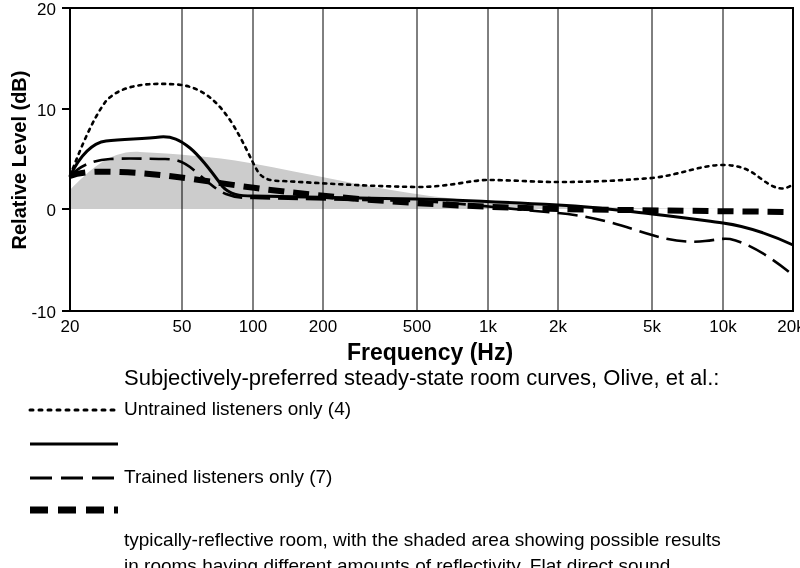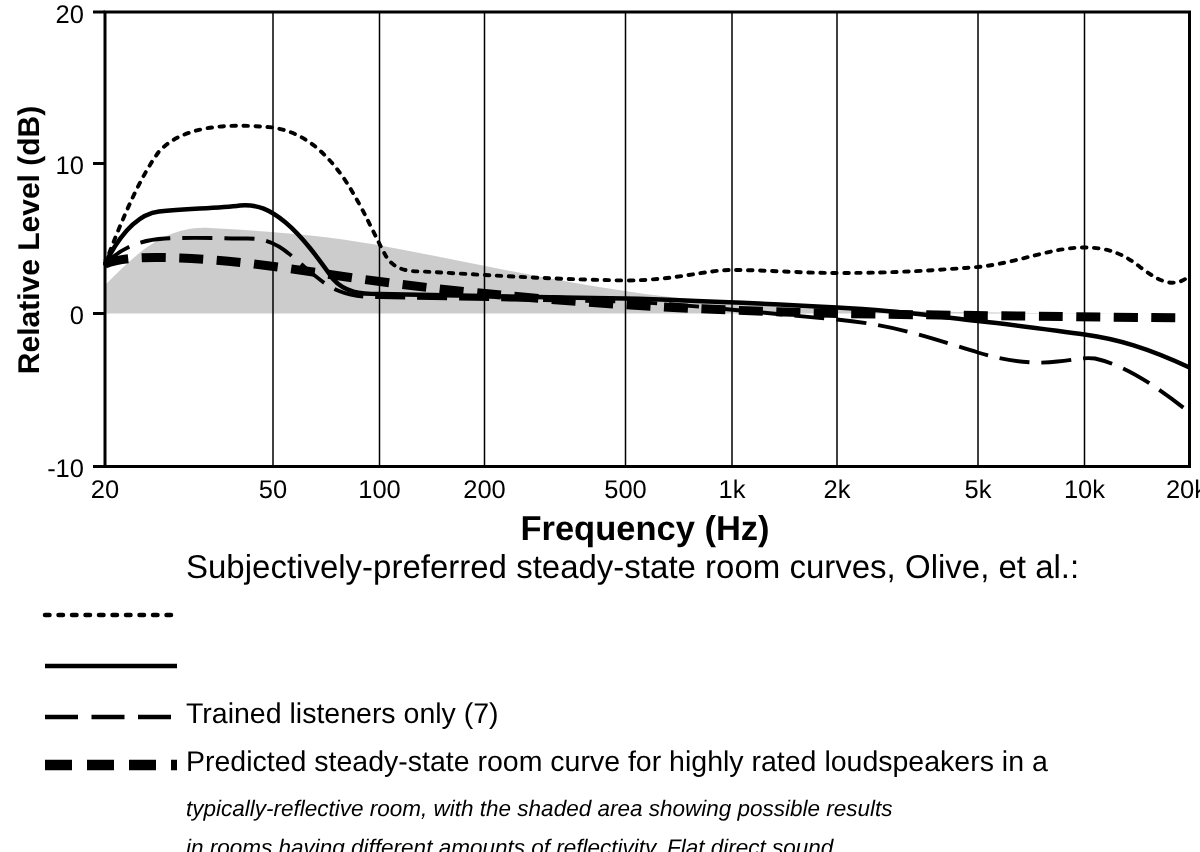--- a/index.html
+++ b/index.html
@@ -67,23 +67,22 @@
     left: 124px;
     top: 1px;
     font-size: 19px;
     line-height: 24px;
     white-space: nowrap;
   }
   .legend-block {
     position: absolute;
     left: 124px;
     width: 660px;
-    font-size: 15px;
+    font-size: 19px;
     line-height: 25px;
-    font-style: italic;
   }
 </style>
 </head>
 <body>
 
 <div id="root">
 
   <div id="plot-wrap">
     <svg id="plot-svg" width="800" height="370" viewBox="0 0 800 370">
 
@@ -147,39 +146,39 @@
   </div>
 
   <div id="legend">
 
     <div class="legend-head">Subjectively-preferred steady-state room curves, Olive, et al.:</div>
 
     <div class="legend-row" style="top:30px;">
       <svg class="swatch" viewBox="0 0 92 28">
         <line x1="2" y1="14" x2="90" y2="14" stroke="#000000" stroke-width="3" stroke-dasharray="3,6" stroke-linecap="round"></line>
       </svg>
+      <div class="lbl">Untrained listeners only (4)</div>
     </div>
 
     <div class="legend-row" style="top:64px;">
       <svg class="swatch" viewBox="0 0 92 28">
         <line x1="2" y1="14" x2="90" y2="14" stroke="#000000" stroke-width="3"></line>
       </svg>
     </div>
 
     <div class="legend-row" style="top:98px;">
       <svg class="swatch" viewBox="0 0 92 28">
         <line x1="2" y1="14" x2="90" y2="14" stroke="#000000" stroke-width="3" stroke-dasharray="22,9"></line>
       </svg>
       <div class="lbl">Trained listeners only (7)</div>
     </div>
 
     <div class="legend-row" style="top:130px;">
       <svg class="swatch" viewBox="0 0 92 28">
         <line x1="2" y1="14" x2="90" y2="14" stroke="#000000" stroke-width="7" stroke-dasharray="18,10"></line>
       </svg>
-      <div class="lbl">Predicted steady-state room curve for highly rated loudspeakers in a</div>
     </div>
 
     <div class="legend-block" style="top:161px;">typically-reflective room, with the shaded area showing possible results</div>
     <div class="legend-block" style="top:187px;">in rooms having different amounts of reflectivity.  Flat direct sound.</div>
 
   </div>
 </div>
 
 </body></html>

